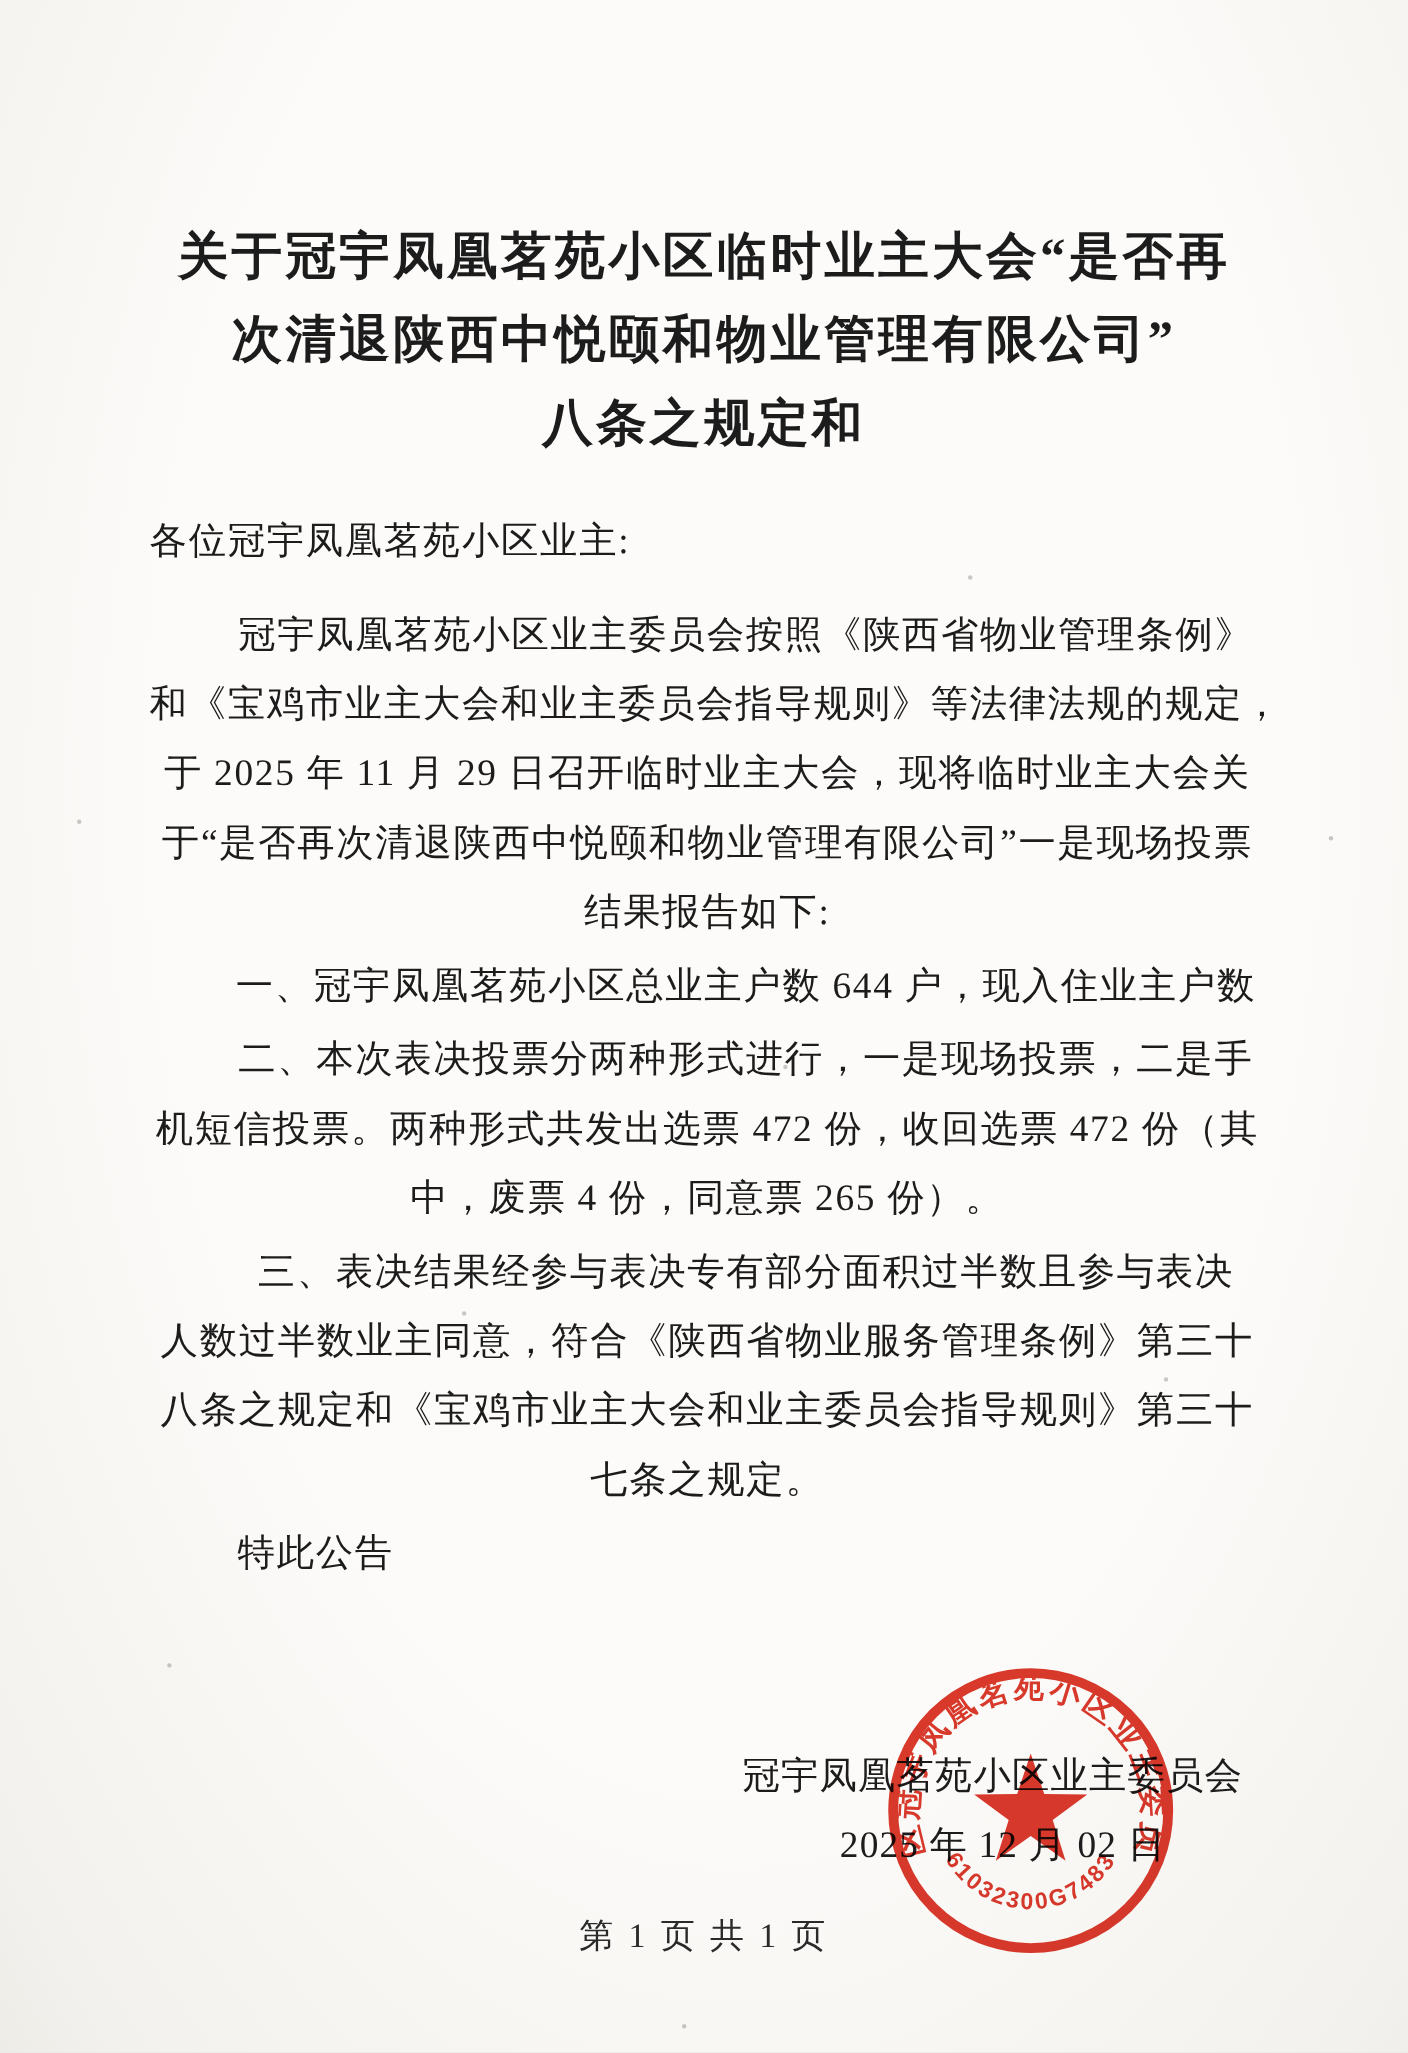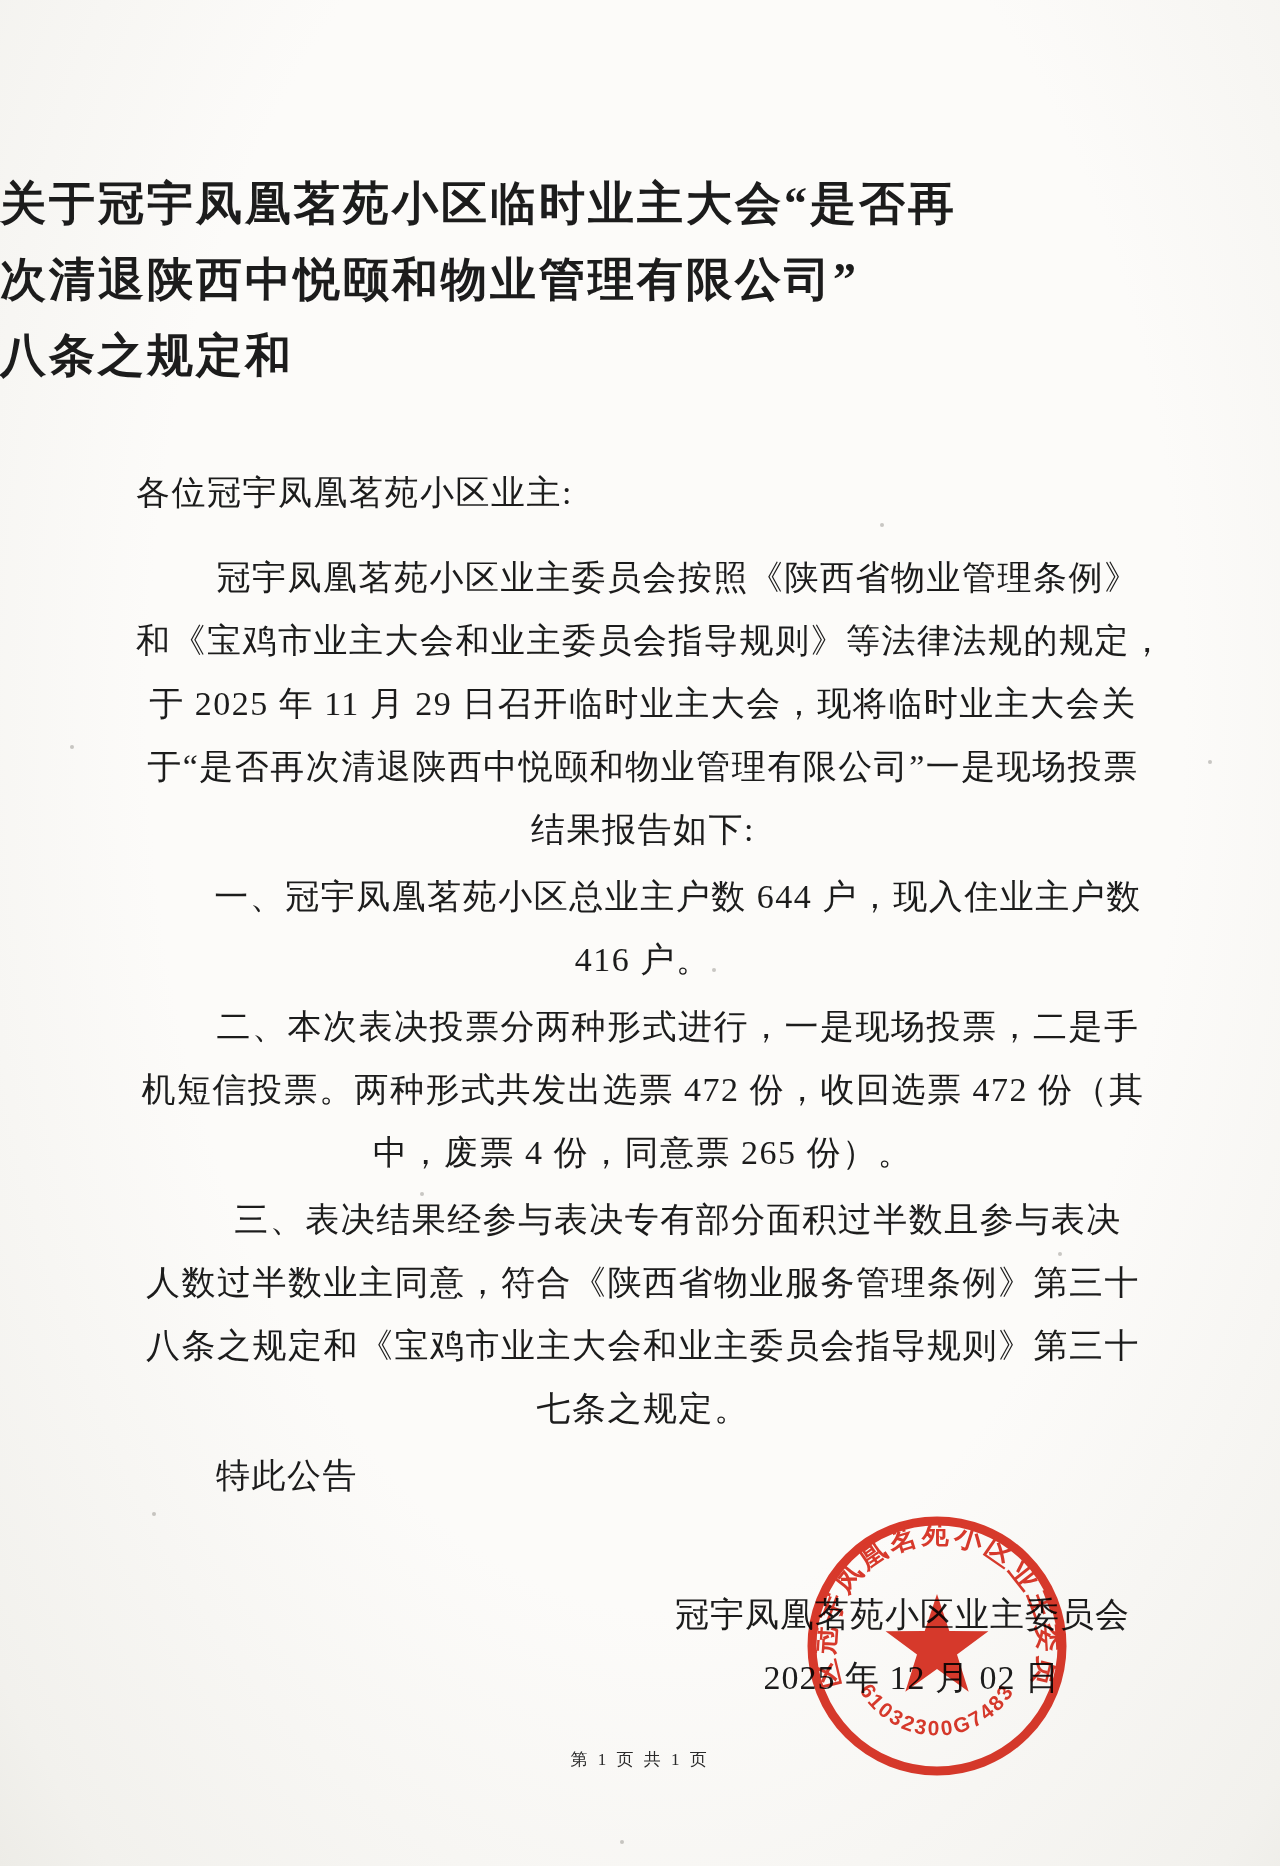--- a/index.html
+++ b/index.html
@@ -6,21 +6,22 @@
   .page{
     position:relative;
     width:1280px;height:1866px;
     margin:0 auto;
     background:radial-gradient(ellipse at 52% 38%, #fcfbf9 55%, #f2f1ed 92%, #edecE7 100%);
     font-family:"Liberation Serif","DejaVu Serif",serif;
     color:#1c1c1c;
     overflow:hidden;
   }
   .title{
-    position:absolute;top:166px;left:0;right:0;
+    position:absolute;top:195px;left:0;right:0;
+    text-align:center;
     font-size:46px;font-weight:700;
     letter-spacing:3px;line-height:76px;
     white-space:nowrap;
   }
   .body-block{
     position:absolute;top:461px;left:136px;right:130px;
     font-size:34px;letter-spacing:1.5px;line-height:63px;
   }
   .body-block .line{white-space:nowrap;}
   .para{margin-top:4px;text-align:center;}
@@ -30,21 +31,21 @@
   .signature{
     position:absolute;top:1583px;right:150px;
     font-size:34px;letter-spacing:1px;line-height:64px;white-space:nowrap;
   }
   .date{
     position:absolute;top:1646px;right:220px;
     font-size:34px;letter-spacing:1px;line-height:64px;white-space:nowrap;
   }
   .footer{
     position:absolute;top:1745px;left:0;right:0;
-    text-align:center;font-size:17px;letter-spacing:3px;line-height:30px;
+    text-align:center;font-size:31px;letter-spacing:3px;line-height:30px;
     color:#2a2a2a;
   }
   .stamp{
     position:absolute;left:797px;top:1506px;width:280px;height:280px;
     mix-blend-mode:multiply;opacity:0.92;
   }
   .speck{
     position:absolute;width:4px;height:4px;border-radius:50%;
     background:#8a8880;opacity:.45;
   }
@@ -66,21 +67,20 @@
     <div class="para first">
       <div class="line indent">冠宇凤凰茗苑小区业主委员会按照《陕西省物业管理条例》</div>
       <div class="line">和《宝鸡市业主大会和业主委员会指导规则》等法律法规的规定，</div>
       <div class="line">于 2025 年 11 月 29 日召开临时业主大会，现将临时业主大会关</div>
       <div class="line">于“是否再次清退陕西中悦颐和物业管理有限公司”一是现场投票</div>
       <div class="line">结果报告如下:</div>
     </div>
 
     <div class="para">
       <div class="line indent">一、冠宇凤凰茗苑小区总业主户数 644 户，现入住业主户数</div>
-      <div class="line">416 户。</div>
     </div>
 
     <div class="para">
       <div class="line indent">二、本次表决投票分两种形式进行，一是现场投票，二是手</div>
       <div class="line">机短信投票。两种形式共发出选票 472 份，收回选票 472 份（其</div>
       <div class="line">中，废票 4 份，同意票 265 份）。</div>
     </div>
 
     <div class="para">
       <div class="line indent">三、表决结果经参与表决专有部分面积过半数且参与表决</div>

